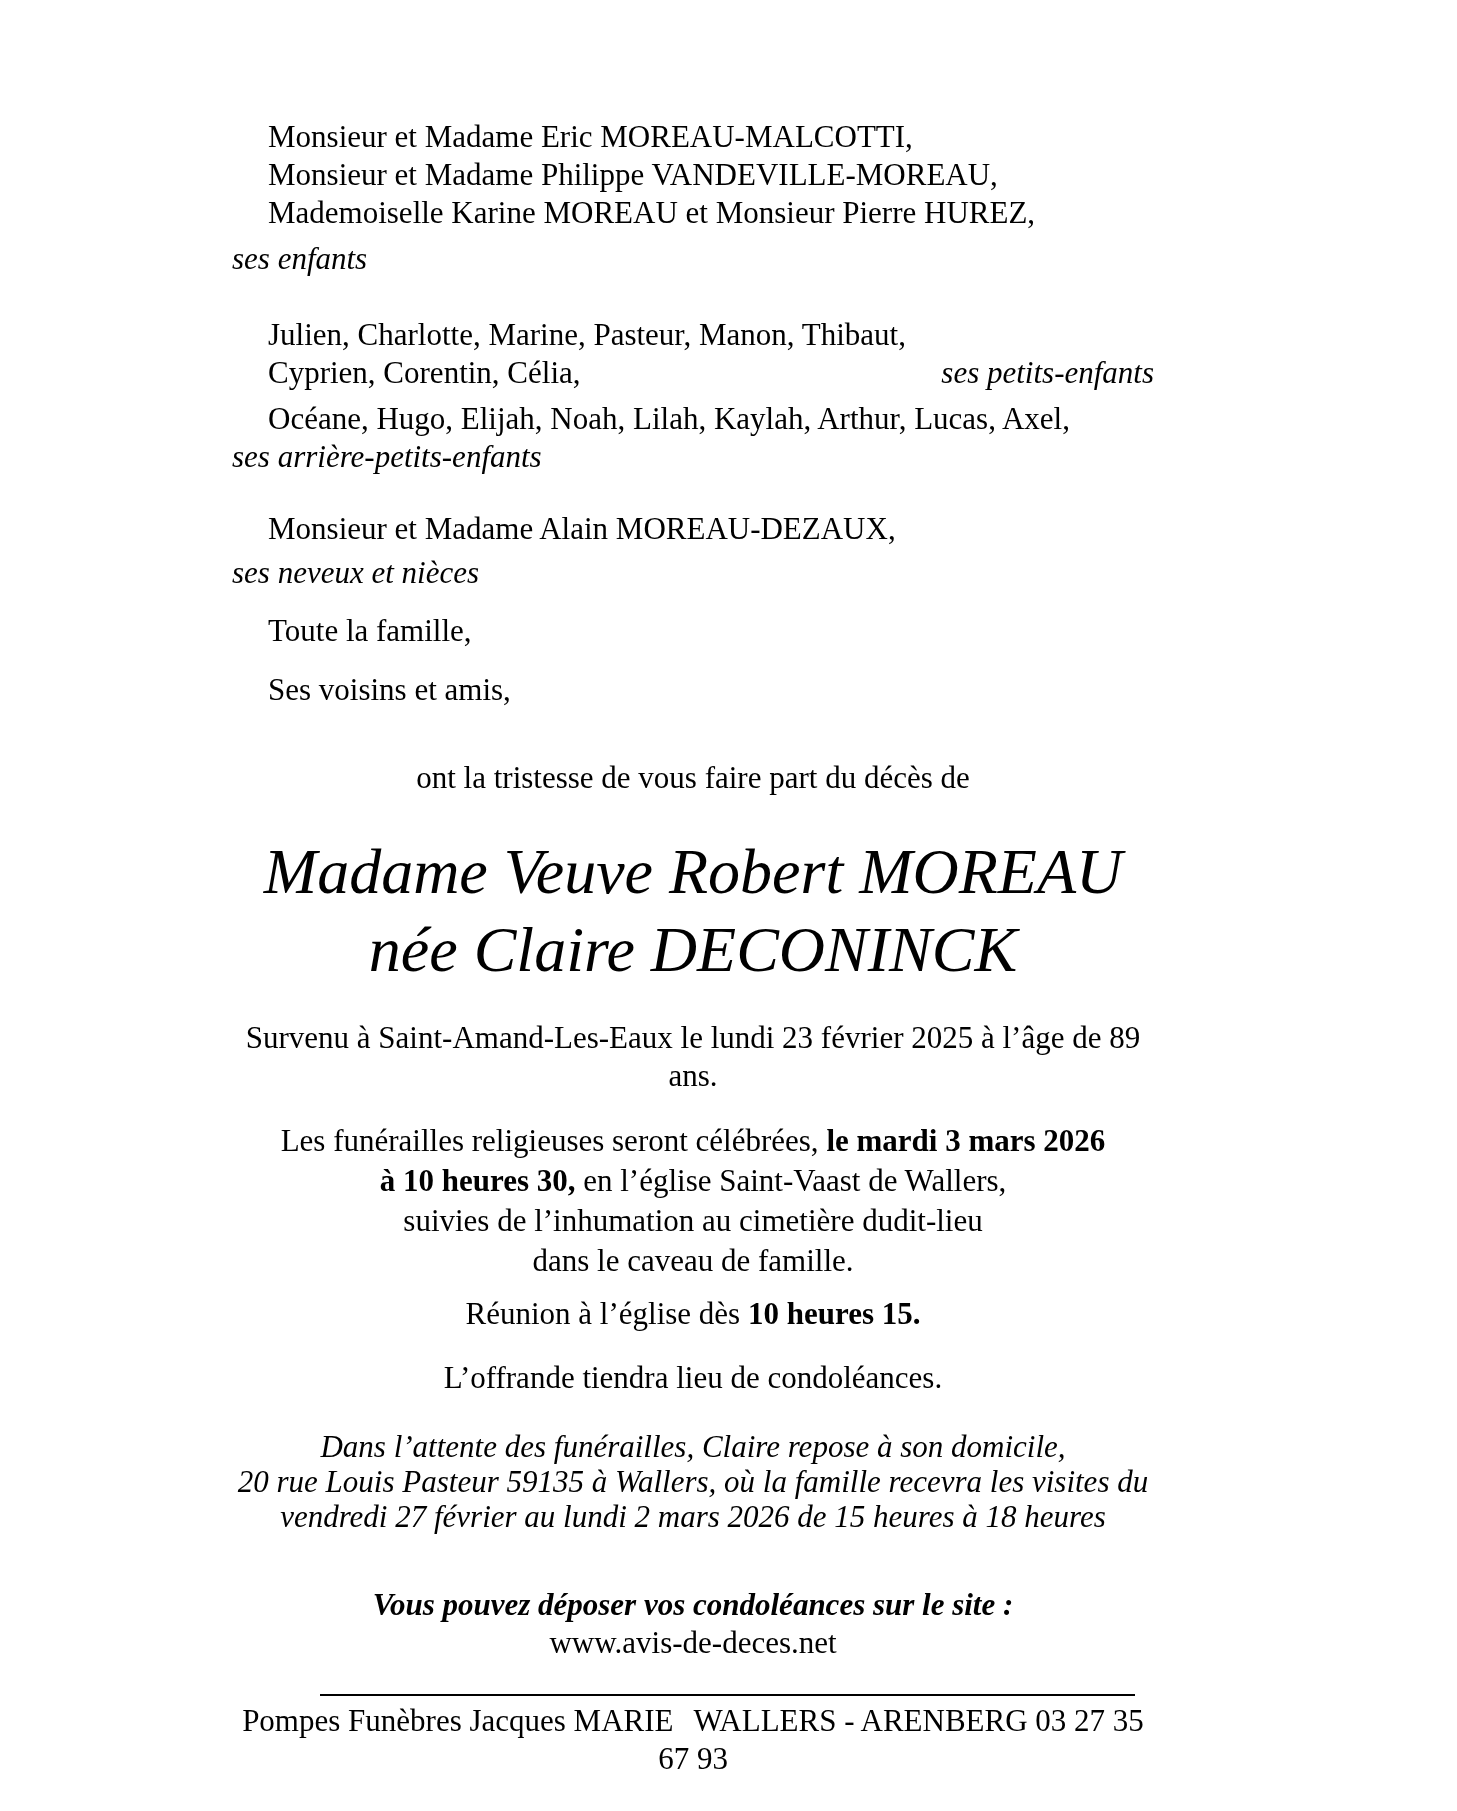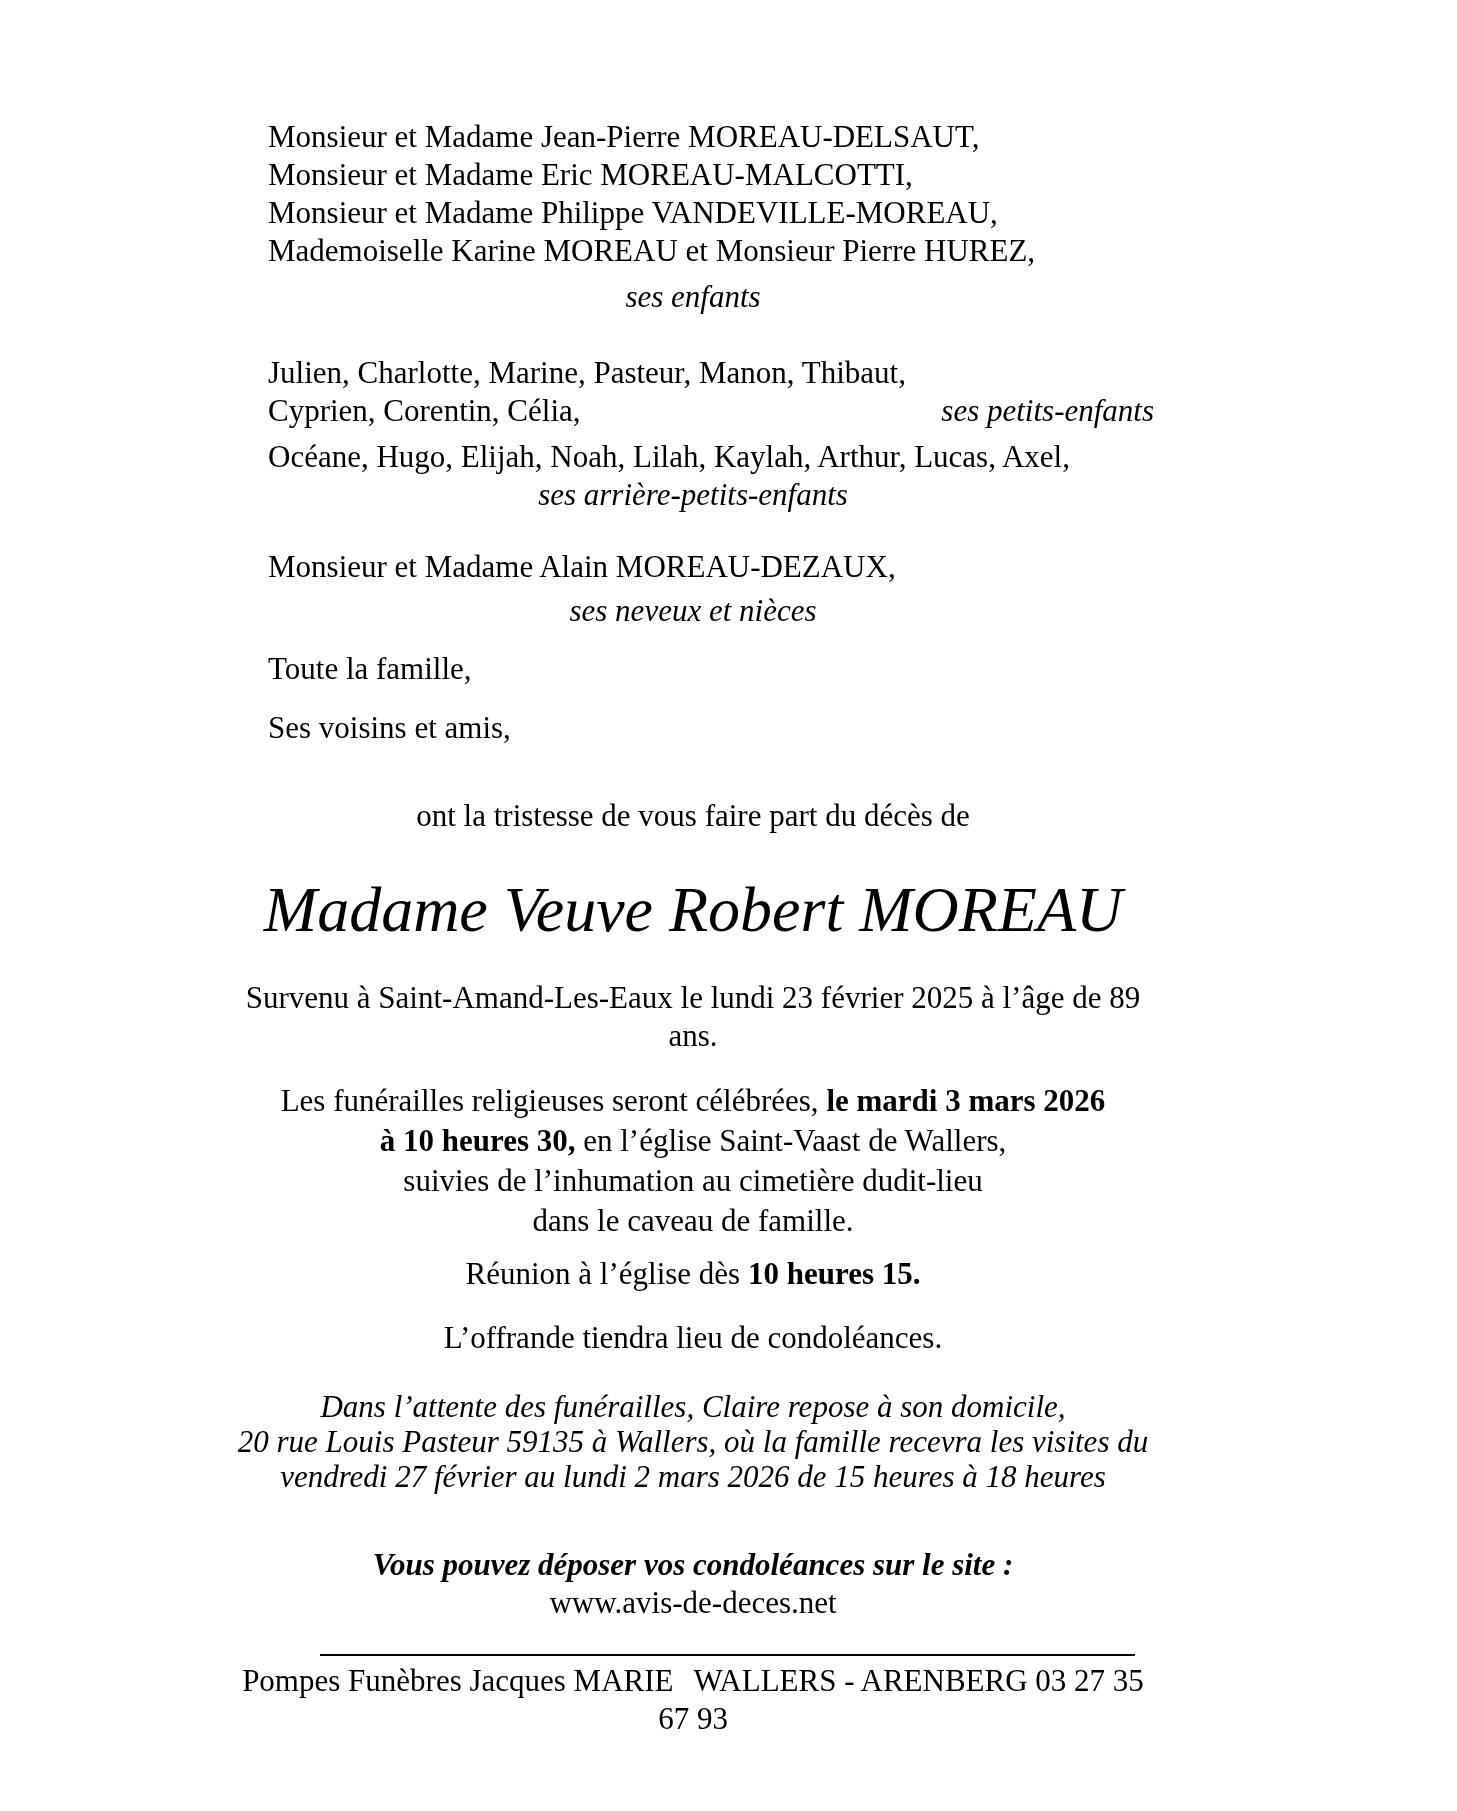--- a/index.html
+++ b/index.html
@@ -16,21 +16,21 @@
     position: absolute;
     left: 232px;
     top: 0;
     width: 922px;
     font-size: 31px;
     line-height: 38px;
   }
   .indent { padding-left: 36px; }
   .it { font-style: italic; }
   .bd { font-weight: bold; }
-  .right { text-align: center; font-style: italic; }
+  .right { text-align: left; font-style: italic; }
   .center { text-align: center; }
   .flex-between { display: flex; justify-content: space-between; align-items: baseline; }
 
   .b-children   { margin-top: 118px; }
   .lbl-enfants  { margin-top: 8px; }
   .b-grand      { margin-top: 38px; }
   .b-ggrand     { margin-top: 8px; }
   .lbl-ggrand   { margin-top: 0; }
   .b-nephews    { margin-top: 34px; }
   .lbl-nephews  { margin-top: 6px; }
@@ -55,21 +55,20 @@
   .b-footer     { margin-top: 6px; }
   .footer-gap { display: inline-block; width: 20px; }
 </style>
 </head>
 <body>
 
 <div class="page">
   <div class="content">
 
     <div class="b-children indent">
-      <div>Monsieur et Madame Jean-Pierre MOREAU-DELSAUT,</div>
       <div>Monsieur et Madame Eric MOREAU-MALCOTTI,</div>
       <div>Monsieur et Madame Philippe VANDEVILLE-MOREAU,</div>
       <div>Mademoiselle Karine MOREAU et Monsieur Pierre HUREZ,</div>
     </div>
     <div class="right lbl-enfants">ses enfants</div>
 
     <div class="b-grand indent">
       <div>Julien, Charlotte, Marine, Pasteur, Manon, Thibaut,</div>
       <div class="flex-between">
         <span>Cyprien, Corentin, Célia,</span>
@@ -85,20 +84,21 @@
     </div>
     <div class="right lbl-nephews">ses neveux et nièces</div>
 
     <div class="b-toute indent">Toute la famille,</div>
     <div class="b-voisins indent">Ses voisins et amis,</div>
 
     <div class="b-ont center">ont la tristesse de vous faire part du décès de</div>
 
     <div class="b-title center">
       <div>Madame Veuve Robert MOREAU</div>
+      <div>née Claire DECONINCK</div>
     </div>
 
     <div class="b-survenu center">Survenu à Saint-Amand-Les-Eaux le lundi 23 février 2025 à l’âge de 89 ans.</div>
 
     <div class="b-funeral center">
       <div><span>Les funérailles religieuses seront célébrées, </span><span class="bd">le mardi 3 mars 2026</span></div>
       <div><span class="bd">à 10 heures 30,</span><span> en l’église Saint-Vaast de Wallers,</span></div>
       <div>suivies de l’inhumation au cimetière dudit-lieu</div>
       <div>dans le caveau de famille.</div>
     </div>

